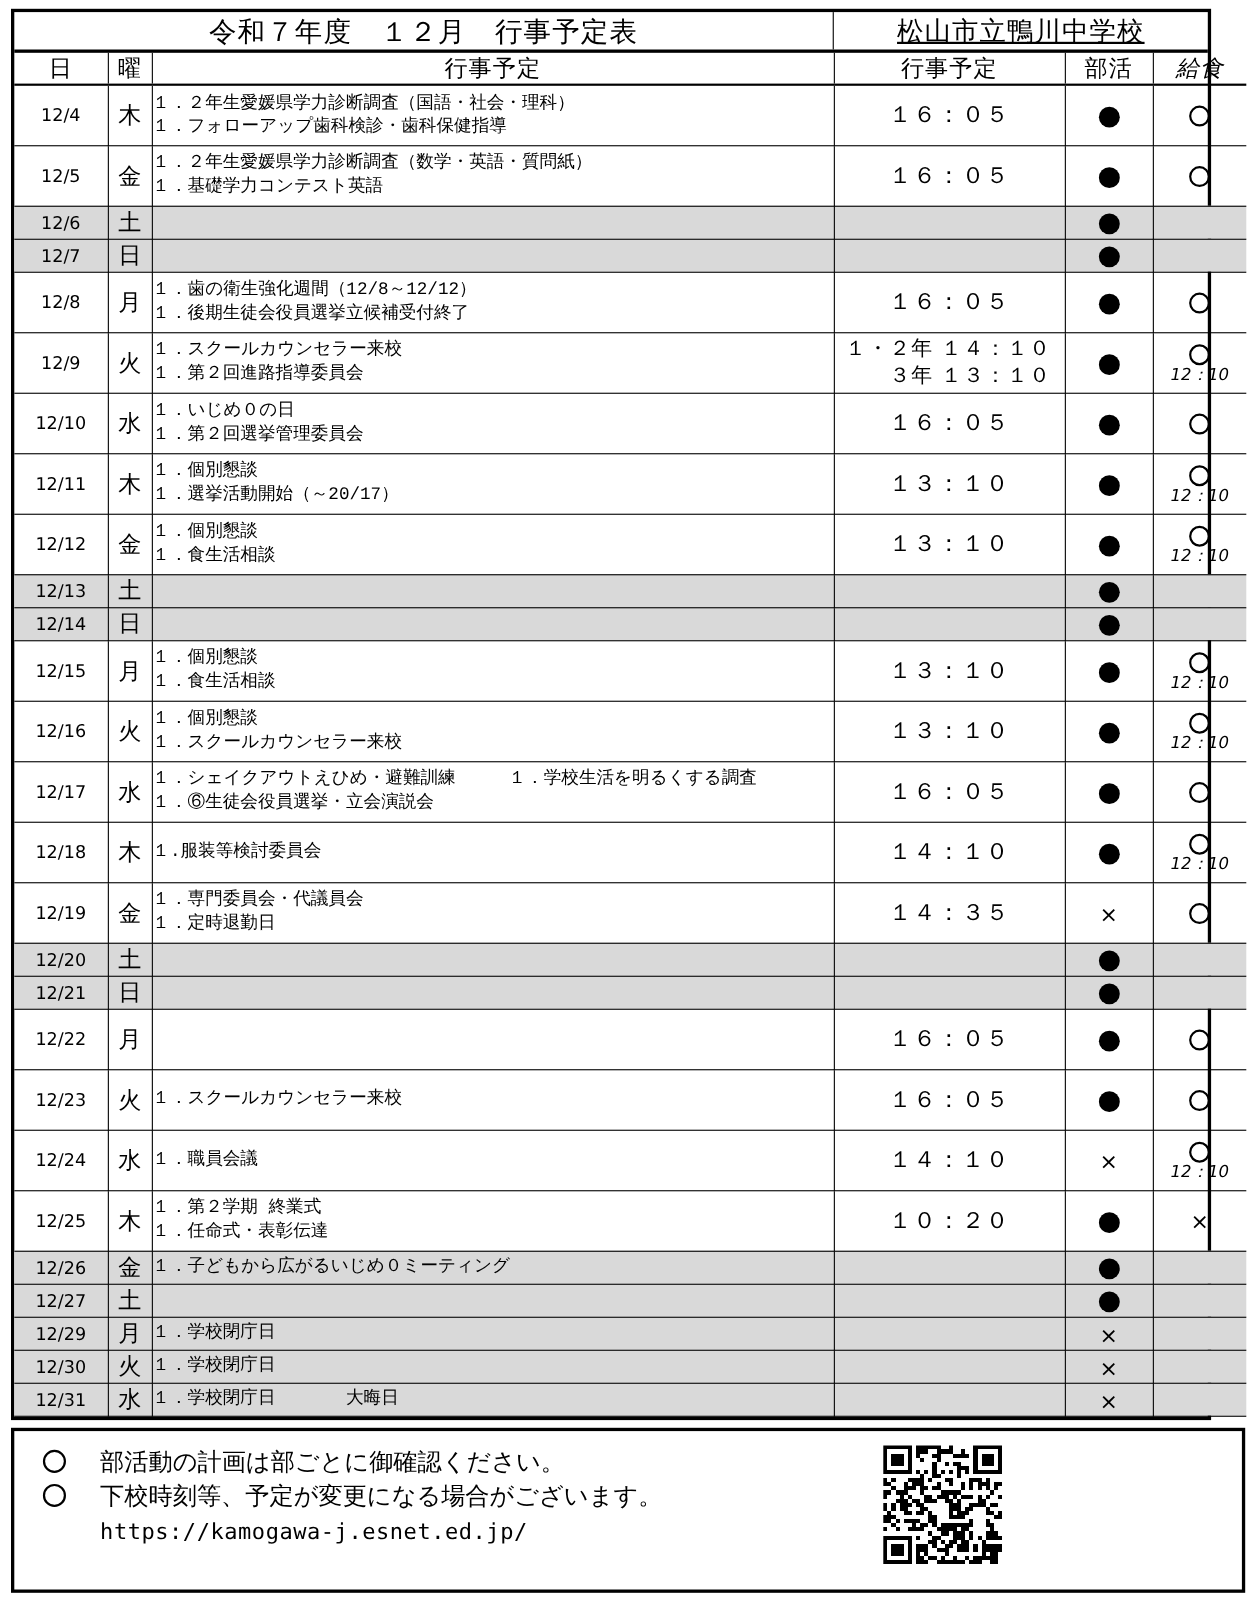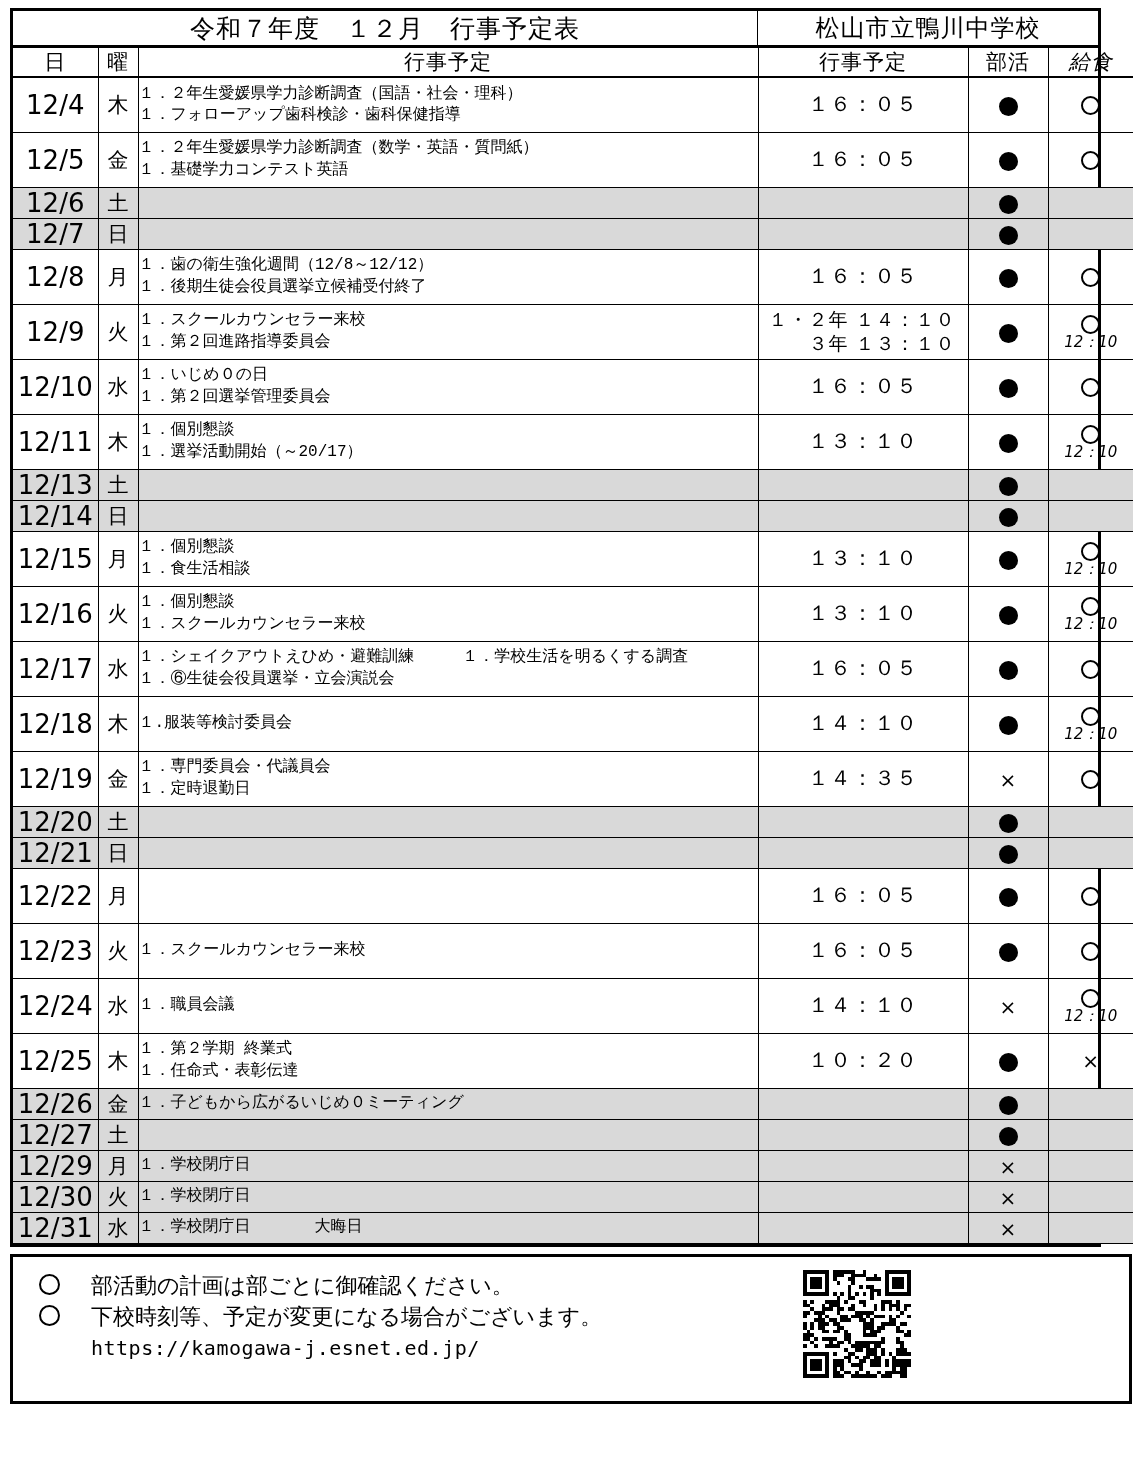--- a/index.html
+++ b/index.html
@@ -37,20 +37,21 @@
     letter-spacing:1px;
     box-sizing:border-box;
     border-right:1.5px solid #000;
   }
   .title-sub{
     flex:1;
     display:flex;align-items:center;justify-content:center;
     font-size:24px;
     letter-spacing:1px;
     box-sizing:border-box;
+    text-decoration:underline;
   }
 
   
   table.cal{
     border-collapse:collapse;
     width:100%;
     table-layout:fixed;
   }
   table.cal td,table.cal th{
     border:1.5px solid #000;
@@ -76,21 +77,21 @@
     border-bottom:2.5px solid #000 !important;
     border-top:none !important;
     letter-spacing:1px;
   }
 
   tbody td{height:55px;}
   tr.weekend td{height:30px;background:#d9d9d9;}
 
   td.day{
     text-align:center;
-    font-size:26px;
+    font-size:16px;
     letter-spacing:0px;
   }
   td.wd{
     text-align:center;
     font-size:21px;
   }
   td.ev{
     padding:2px 0 2px 5px;
     font-size:16px;
     line-height:1.32;
@@ -285,20 +286,31 @@
             <td class="tm">１６：０５</td>
             <td class="club"><span class="mark-filled"></span></td>
             <td class="lunch"><span class="mark-open"></span></td>
           </tr>
           <tr>
             <td class="day">12/11</td>
             <td class="wd">木</td>
             <td class="ev">
               <div class="ev-line">１．個別懇談</div>
               <div class="ev-line">１．選挙活動開始（～20/17）</div>
+            </td>
+            <td class="tm">１３：１０</td>
+            <td class="club"><span class="mark-filled"></span></td>
+            <td class="lunch"><span class="mark-open"></span><span class="sub-time">12：10</span></td>
+          </tr>
+          <tr>
+            <td class="day">12/12</td>
+            <td class="wd">金</td>
+            <td class="ev">
+              <div class="ev-line">１．個別懇談</div>
+              <div class="ev-line">１．食生活相談</div>
             </td>
             <td class="tm">１３：１０</td>
             <td class="club"><span class="mark-filled"></span></td>
             <td class="lunch"><span class="mark-open"></span><span class="sub-time">12：10</span></td>
           </tr>
           <tr class="weekend">
             <td class="day">12/13</td>
             <td class="wd">土</td>
             <td class="ev"></td>
             <td class="tm"></td>

